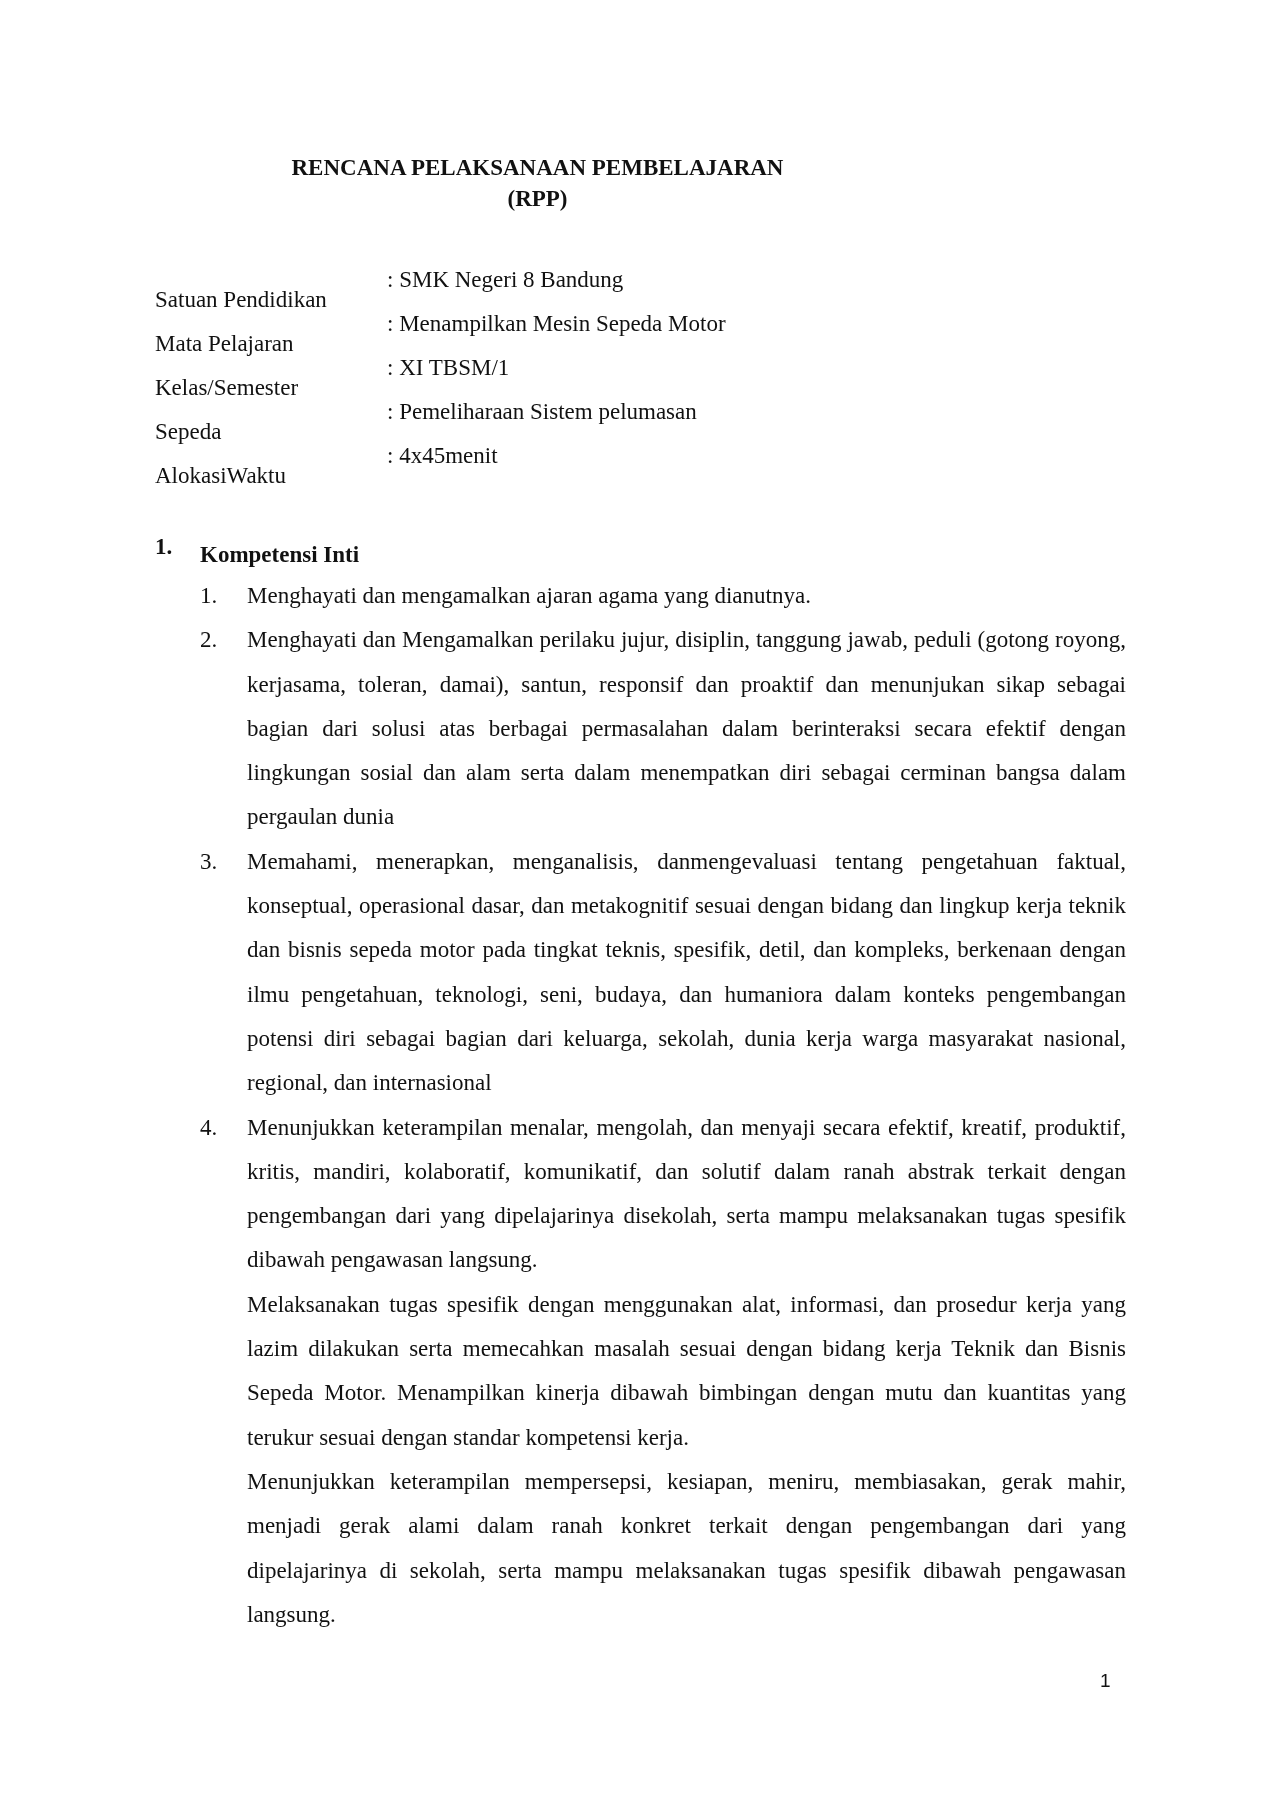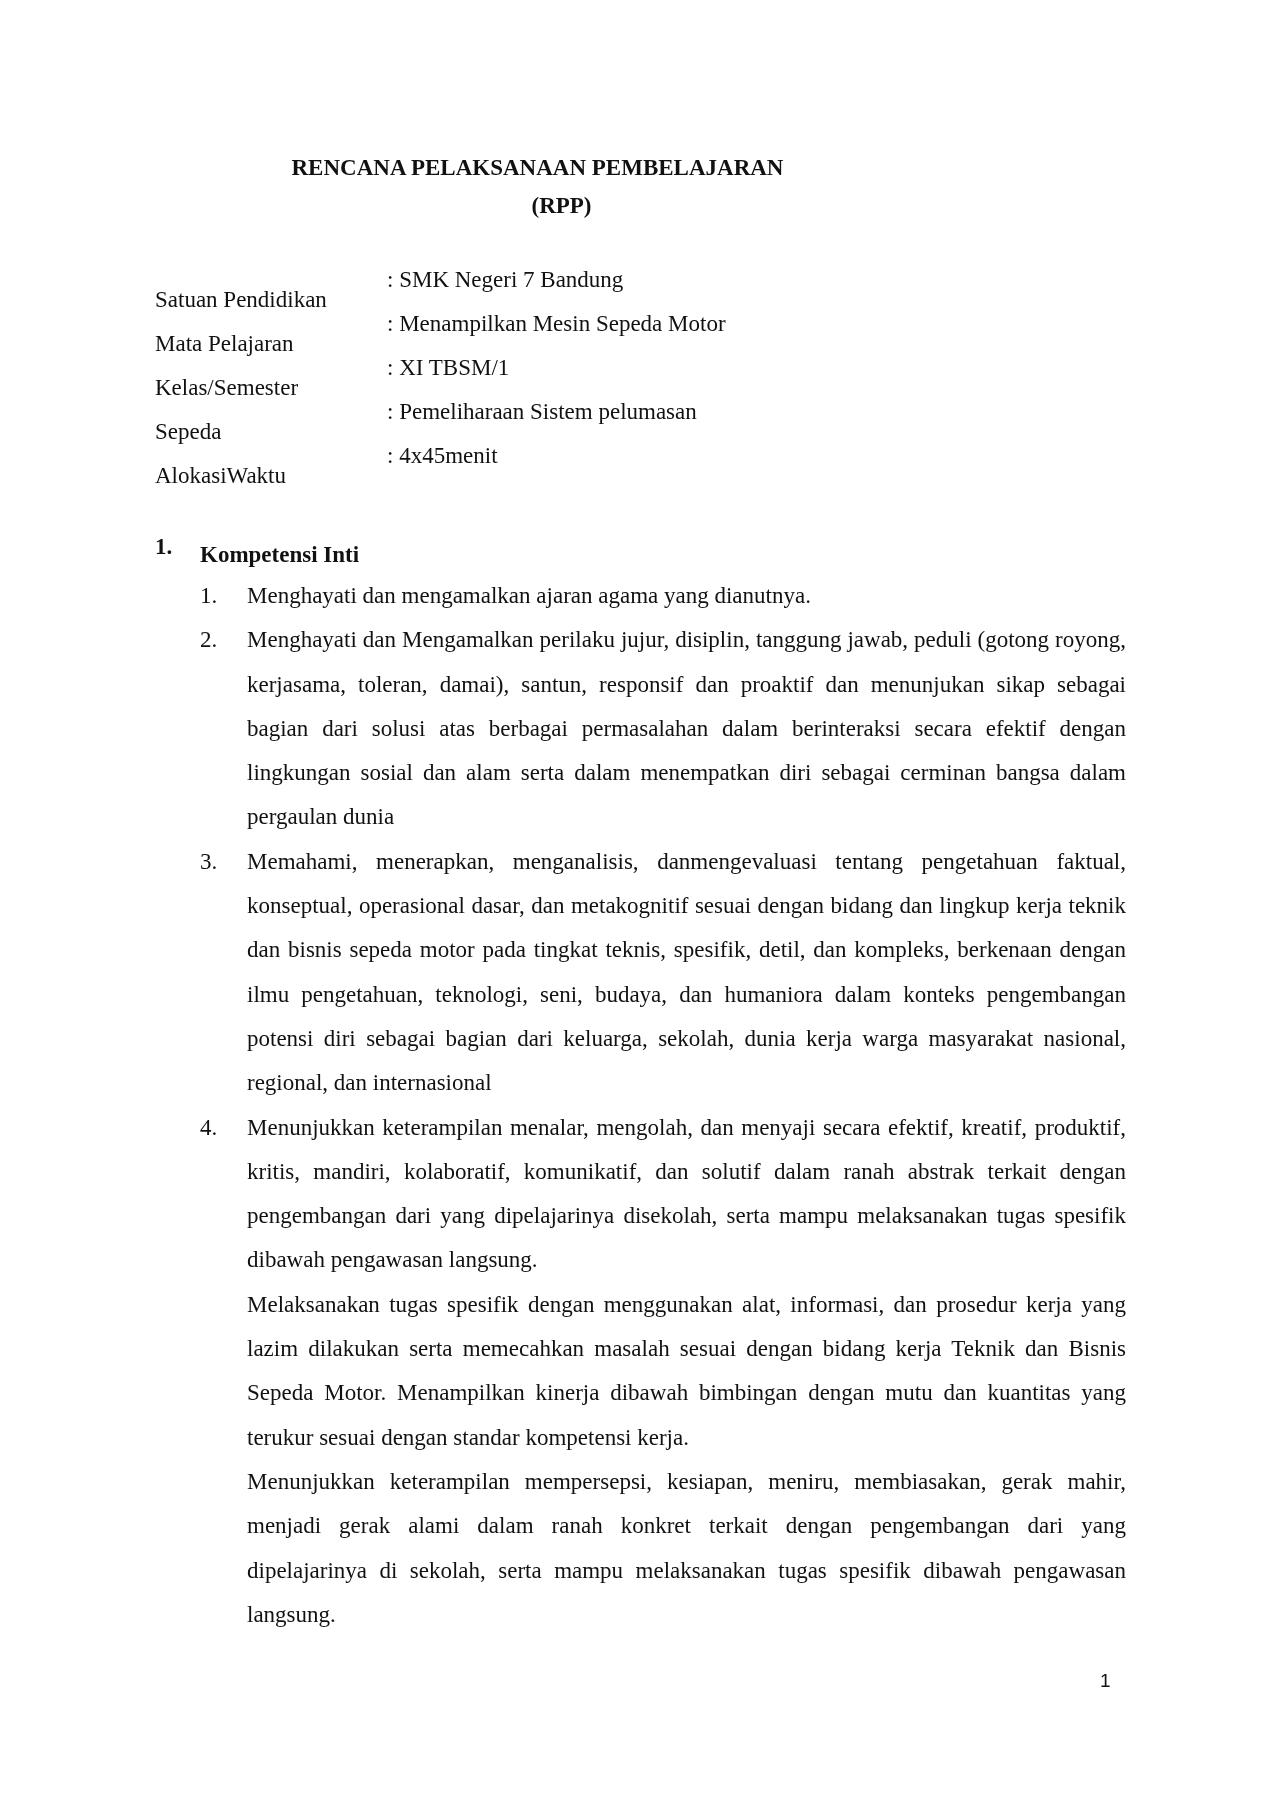--- a/index.html
+++ b/index.html
@@ -19,21 +19,21 @@
     .title {
       position: absolute;
       left: 0;
       width: 1075px;
       text-align: center;
       font-weight: bold;
       font-size: 23px;
       letter-spacing: 0px;
     }
     .title-1 { top: 155px; }
-    .title-2 { top: 193px; margin-left: 24px; }
+    .title-2 { top: 186px; }
 
     .info-row {
       position: absolute;
       left: 155px;
       height: 30px;
       line-height: 30px;
       white-space: nowrap;
     }
     .info-label {
       position: absolute;
@@ -99,21 +99,21 @@
 <body>
 
 <div>
 
   <div class="title title-1">RENCANA PELAKSANAAN PEMBELAJARAN</div>
   <div class="title title-2">(RPP)</div>
 
   <div>
     <div class="info-row" style="top:265px;">
       <span class="info-label">Satuan Pendidikan</span>
-      <span class="info-value">: SMK Negeri 7 Bandung</span>
+      <span class="info-value">: SMK Negeri 8 Bandung</span>
     </div>
     <div class="info-row" style="top:309px;">
       <span class="info-label">Mata Pelajaran</span>
       <span class="info-value">: Menampilkan Mesin Sepeda Motor</span>
     </div>
     <div class="info-row" style="top:353px;">
       <span class="info-label">Kelas/Semester</span>
       <span class="info-value">: XI TBSM/1</span>
     </div>
     <div class="info-row" style="top:397px;">

